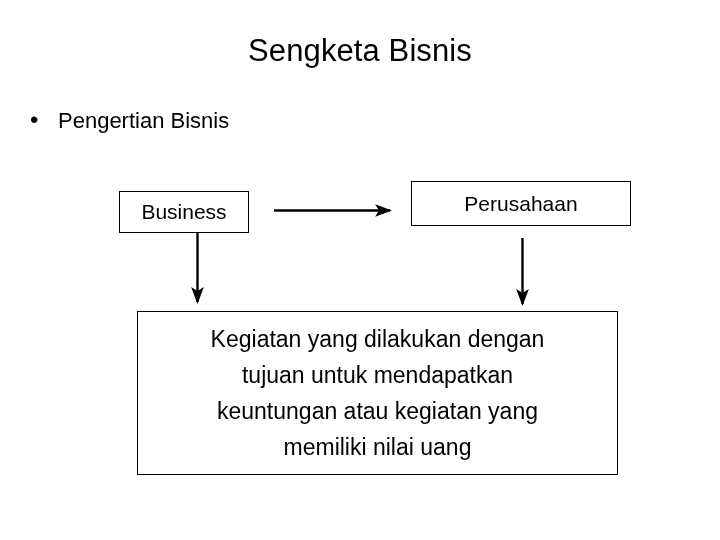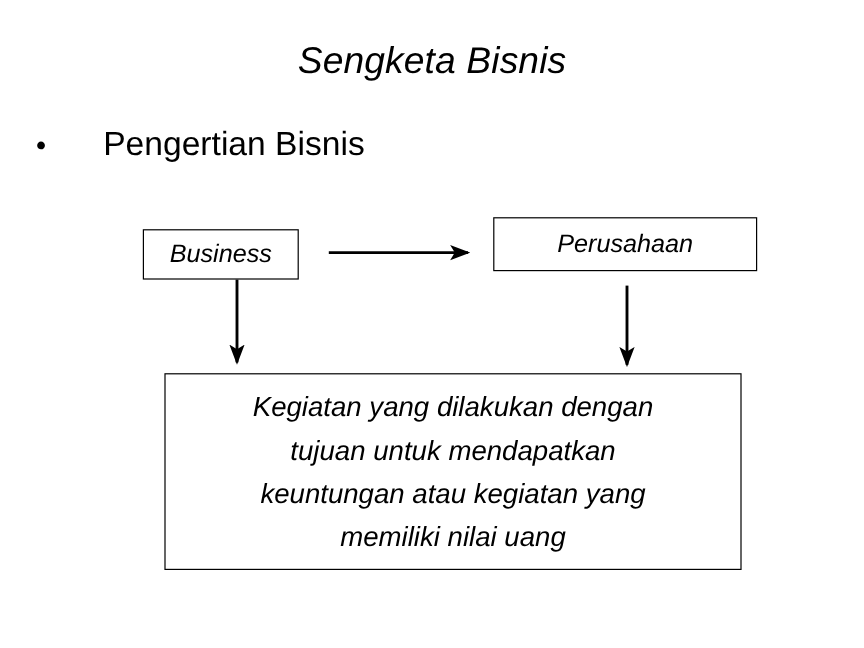--- a/index.html
+++ b/index.html
@@ -31,52 +31,49 @@
     position: absolute;
     left: 0;
     top: 32px;
     width: 720px;
     text-align: center;
     font-size: 31px;
     line-height: 38px;
     font-weight: 400;
     letter-spacing: 0.1px;
     white-space: nowrap;
-    font-style: italic;
   }
 
   
   #bullet-row {
     position: absolute;
     left: 30px;
     top: 105px;
     display: flex;
     align-items: baseline;
   }
   #bullet-marker {
     font-size: 24px;
     line-height: 30px;
     width: 28px;
     display: inline-block;
   }
   #bullet-text {
-    font-size: 28px;
+    font-size: 22px;
     line-height: 30px;
     white-space: nowrap;
-    margin-left: 28px;
   }
 
   
   #diagram {
     position: absolute;
     left: 0;
     top: 0;
     width: 630px;
     height: 540px;
-    font-style: italic;
   }
 
   .node-box {
     position: absolute;
     box-sizing: border-box;
     border: 1.6px solid #000000;
     background: #ffffff;
     display: flex;
     align-items: center;
     justify-content: center;

